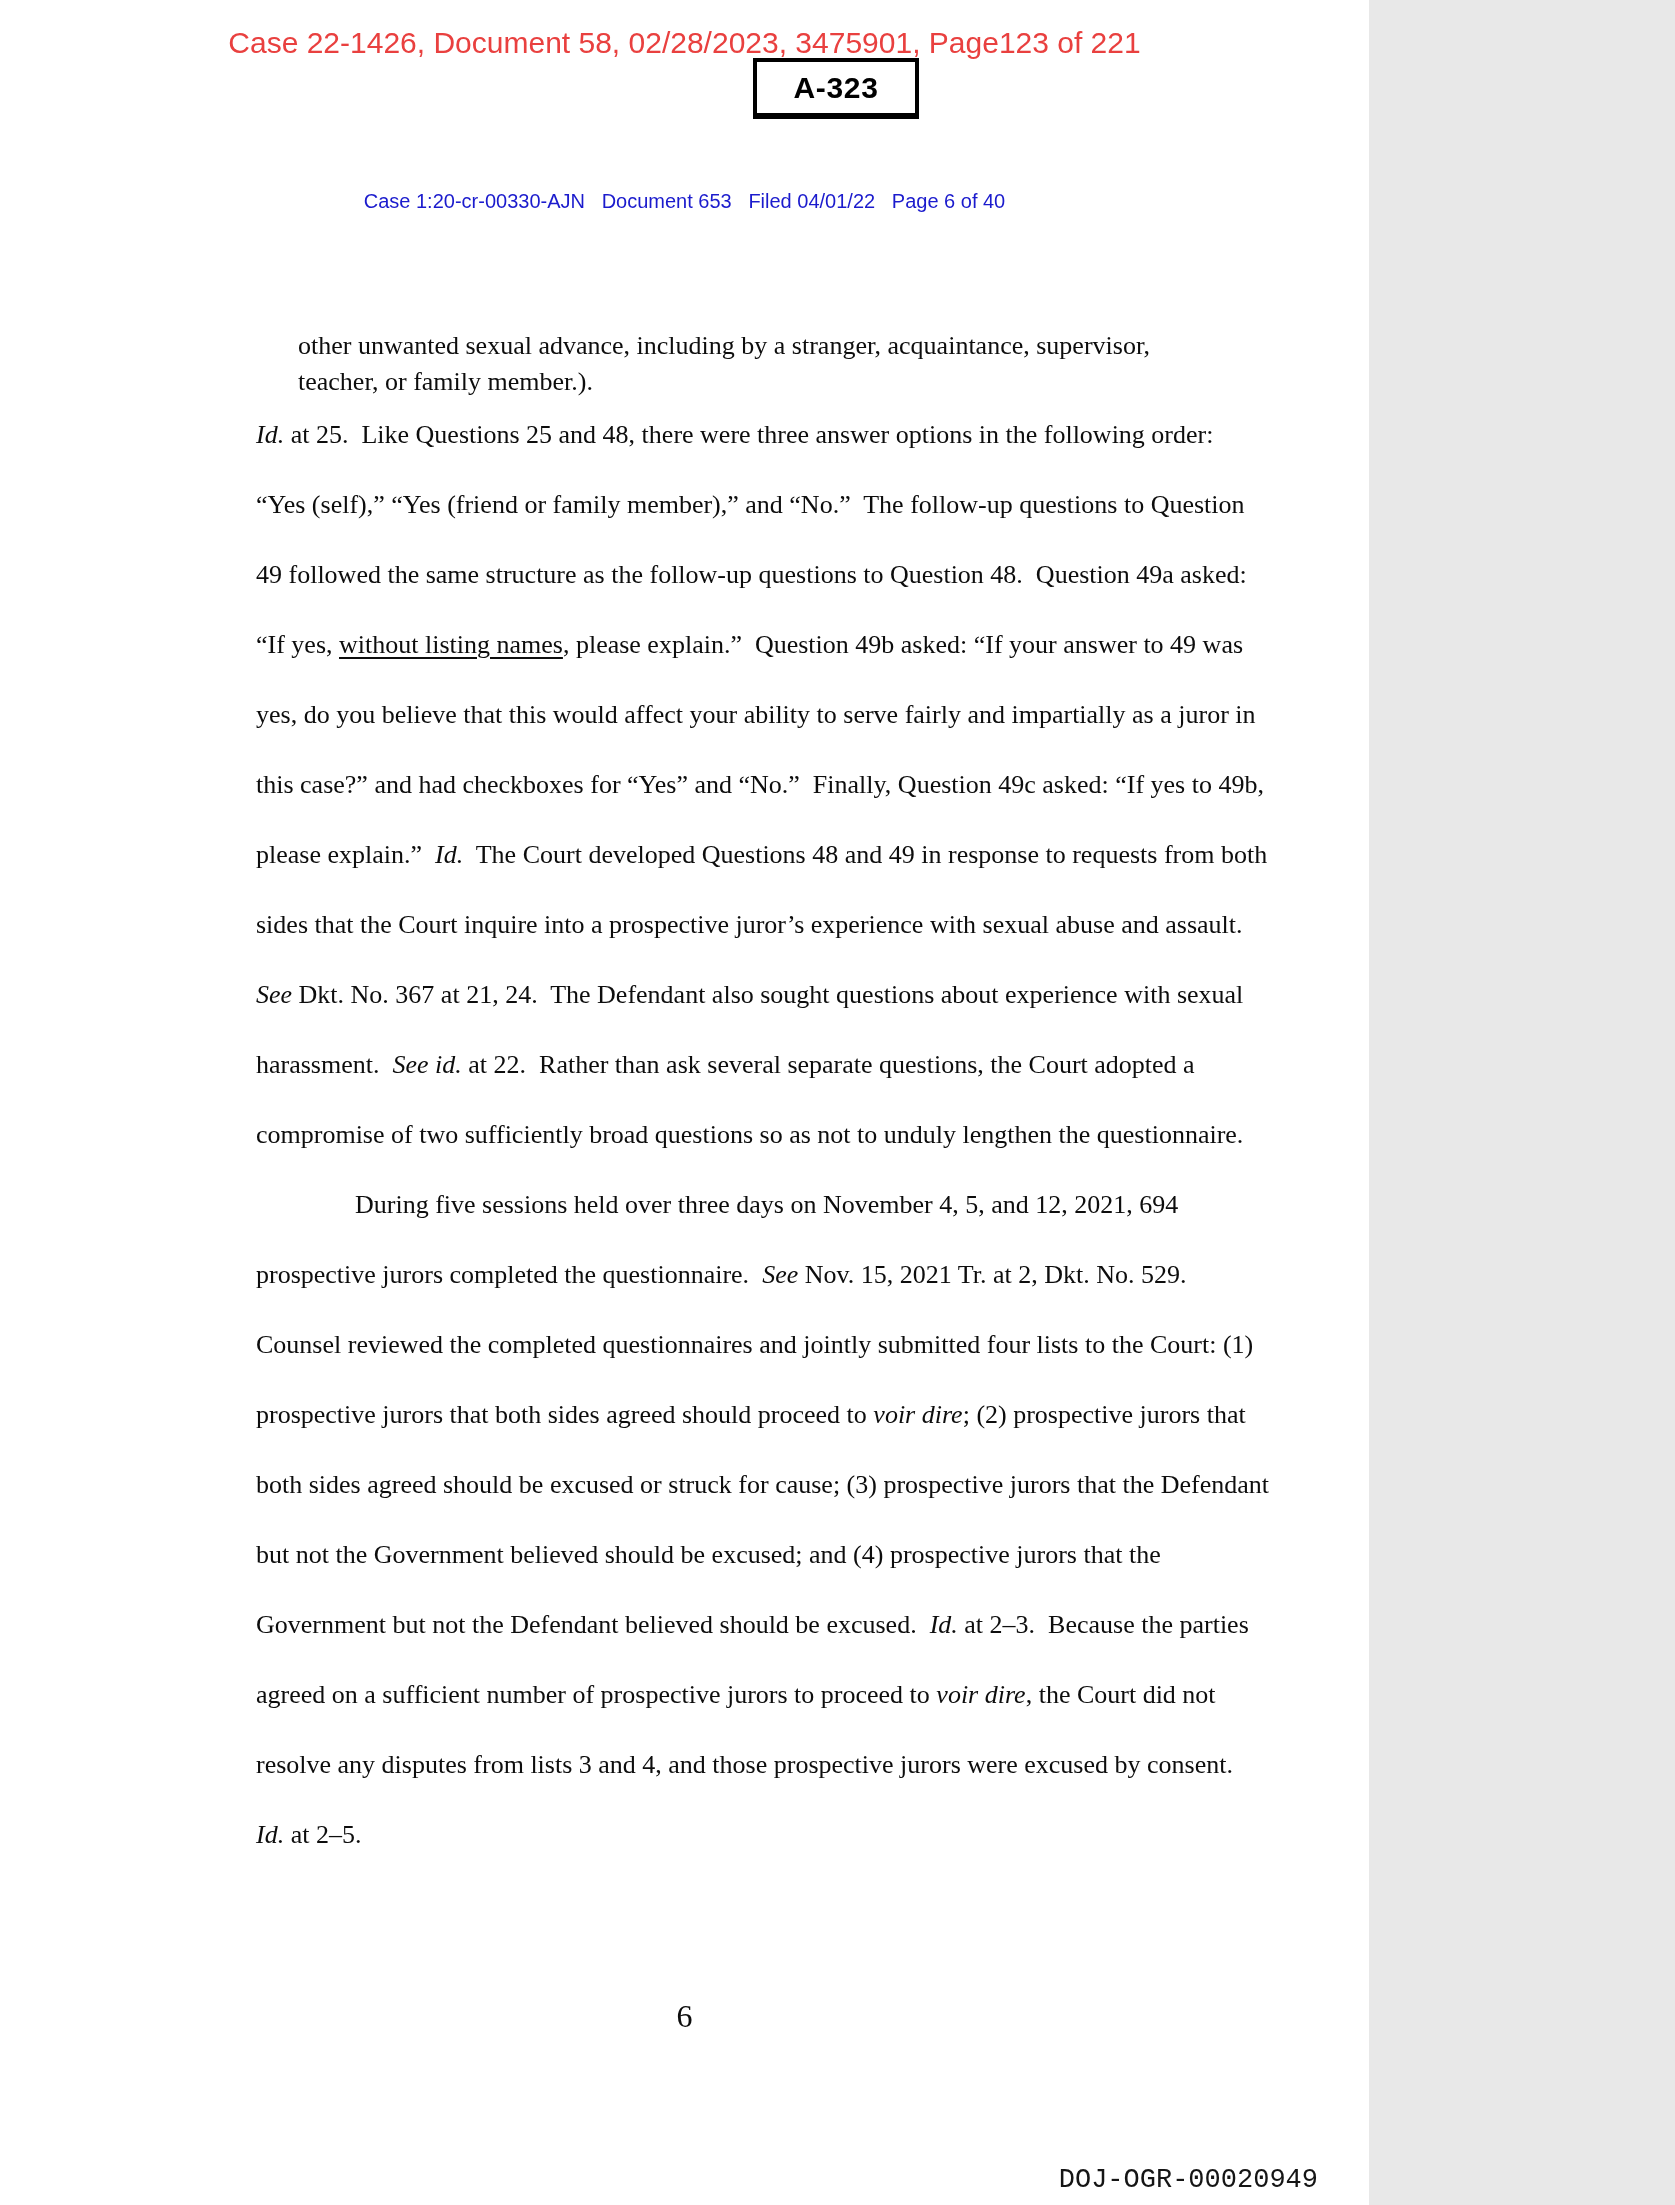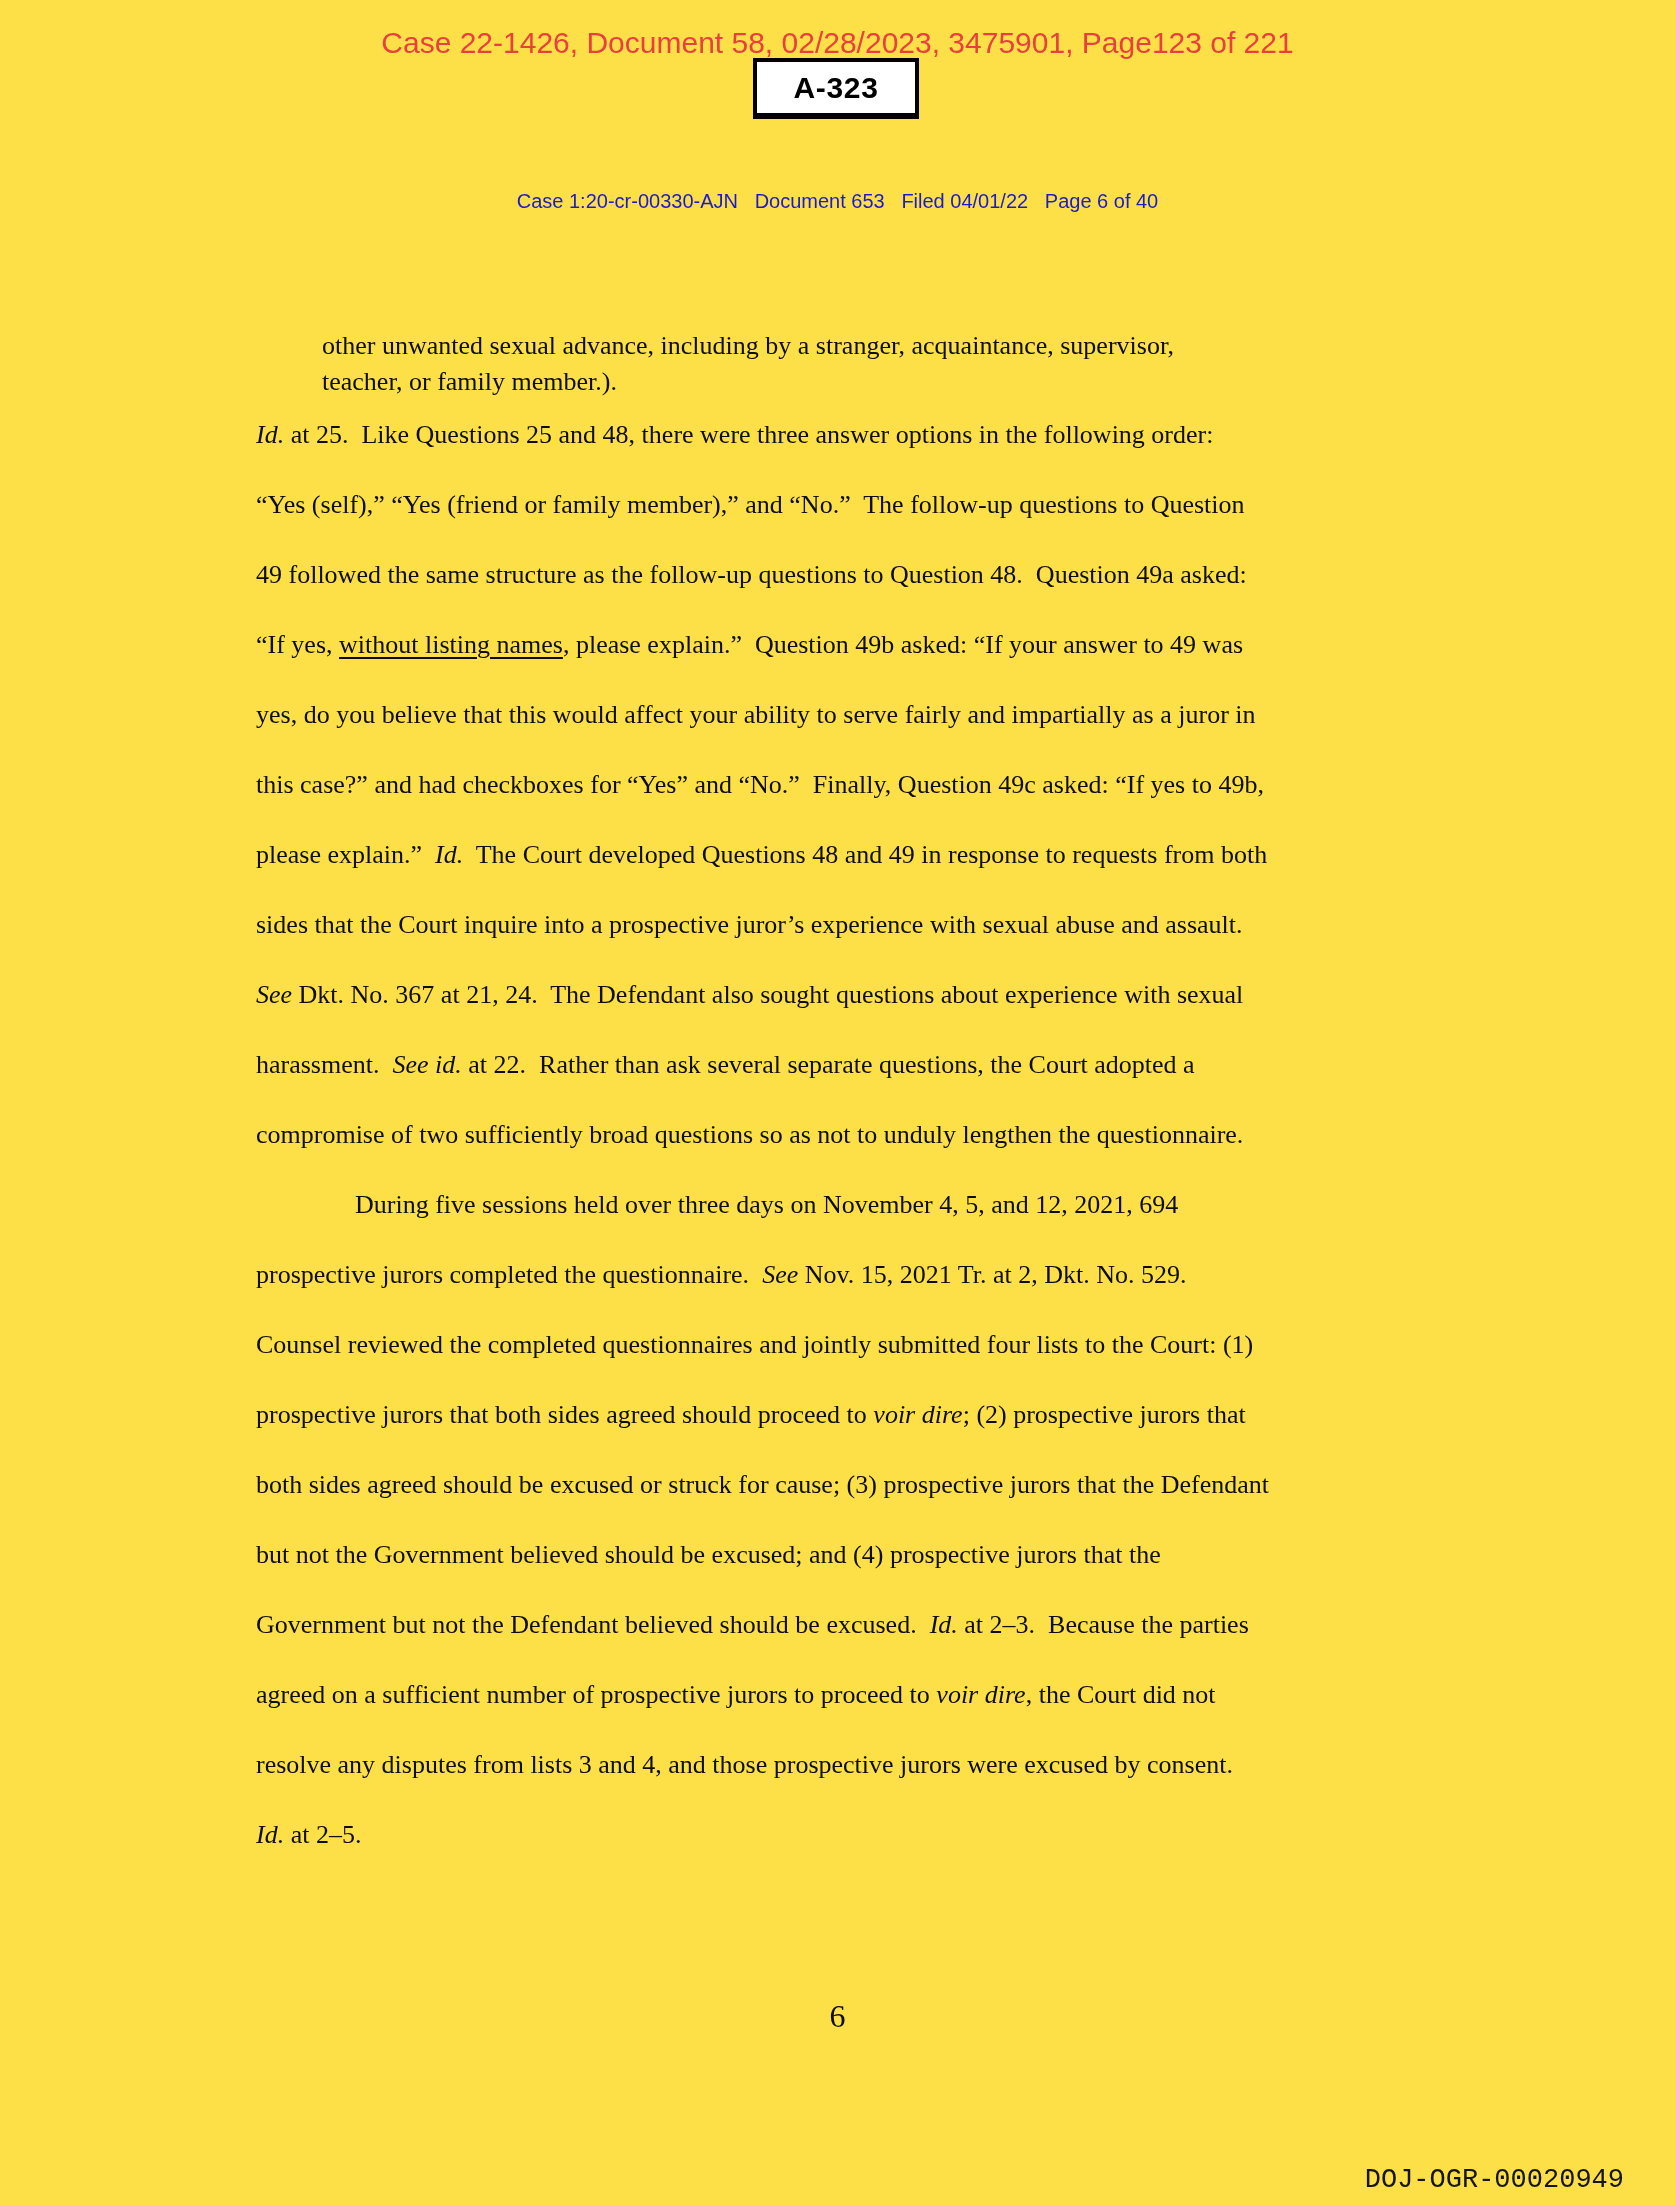--- a/index.html
+++ b/index.html
@@ -1,19 +1,19 @@
 <!DOCTYPE html>
 <html style="font-size:10.5px"><head>
 <meta charset="utf-8">
 <style>
   html,body{margin:0;padding:0;background:#e8e8e8;}
   .page{
     position:relative;
-    width:1675px;height:2205px;
-    background:#fde047;
+    width:1369px;height:2205px;
+    background:#ffffff;
     overflow:hidden;
     font-family:"Liberation Serif", serif;
   }
   
   .stamp-header{
     position:absolute; top:26px; left:0; width:100%;
     text-align:center;
     font-family:"Liberation Sans", sans-serif;
     font-size:30px; line-height:34px;
     color:#e9403f;
@@ -43,21 +43,21 @@
   
   .body-text{
     position:absolute; top:328px; left:256px; width:1182px;
     color:#0d0d0d;
   }
   .line{
     white-space:pre;
     font-family:"Liberation Serif", serif;
     font-size:26px;
   }
-  .bq{ line-height:36px; margin-left:66px; }
+  .bq{ line-height:36px; margin-left:42px; }
   .p{ line-height:70px; }
   .indent{ padding-left:99px; }
   .it{ font-style:italic; }
   .ul{ text-decoration:underline; text-decoration-thickness:2px; text-underline-offset:4px; }
   
   .page-number{
     position:absolute; top:1998px; left:0; width:100%;
     text-align:center;
     font-family:"Liberation Serif", serif;
     font-size:32px; color:#0d0d0d;

